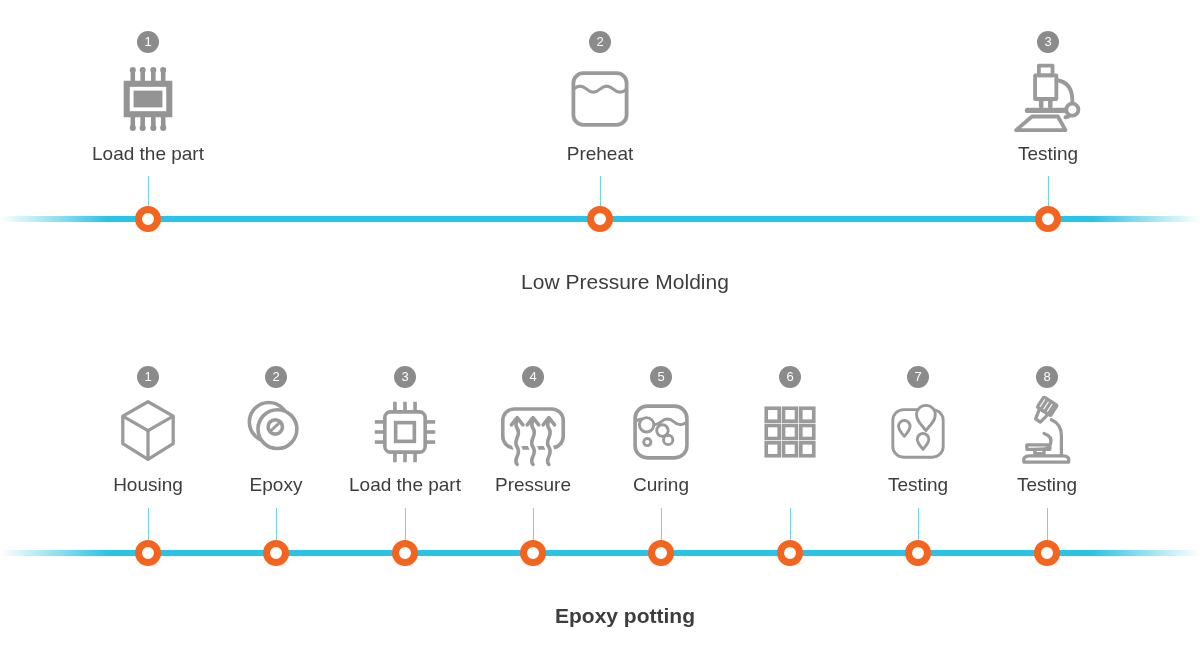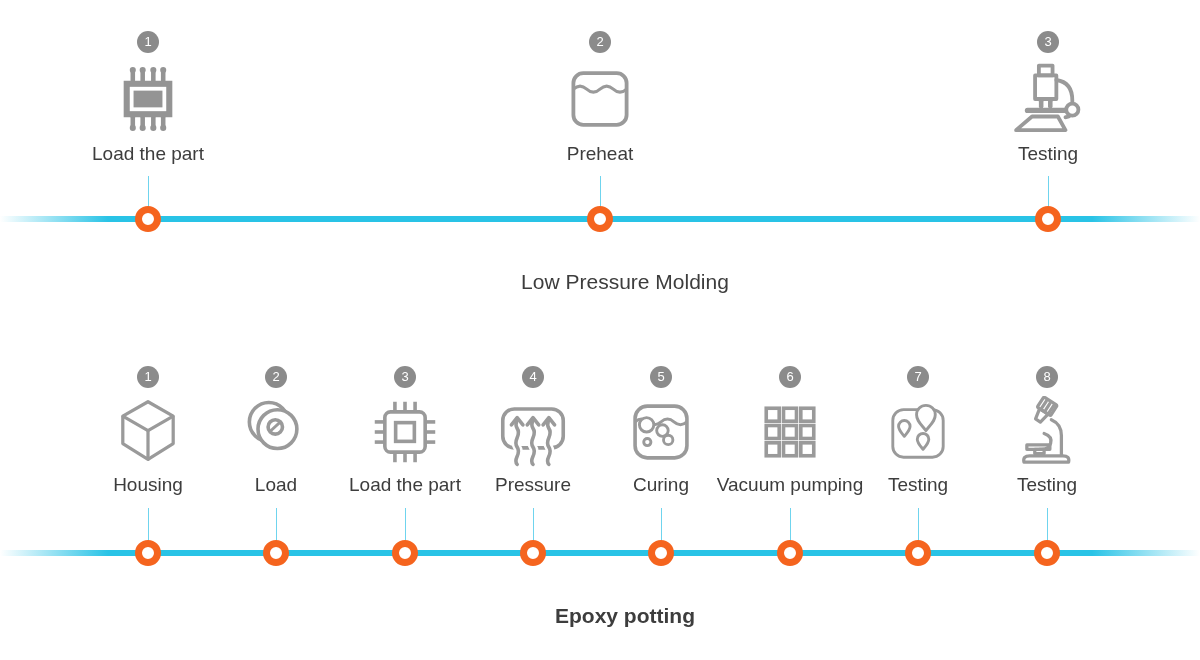--- a/index.html
+++ b/index.html
@@ -127,21 +127,21 @@
   <div class="step" style="left:191px; top:366px;">
     <div class="badge">2</div>
     <div class="icon">
       <svg width="72" height="72" viewBox="0 0 100 100">
         <circle cx="40" cy="36" r="27" fill="none" stroke="#9a9a9a" stroke-width="5"></circle>
         <circle cx="52" cy="46" r="27" fill="#ffffff" stroke="#9a9a9a" stroke-width="5"></circle>
         <circle cx="49" cy="43" r="10" fill="none" stroke="#9a9a9a" stroke-width="5"></circle>
         <path d="M42 49 L55 37" stroke="#9a9a9a" stroke-width="4" stroke-linecap="round"></path>
       </svg>
     </div>
-    <div class="label">Load</div>
+    <div class="label">Epoxy</div>
   </div>
 
   <div class="step" style="left:320px; top:366px;">
     <div class="badge">3</div>
     <div class="icon">
       <svg width="72" height="72" viewBox="0 0 100 100">
         <g fill="none" stroke="#9a9a9a" stroke-width="5">
           <rect x="22" y="22" width="56" height="56" rx="8"></rect>
           <rect x="37" y="37" width="26" height="26"></rect>
           <line x1="36" y1="8" x2="36" y2="22"></line>
@@ -212,21 +212,20 @@
             <rect x="65" y="17" width="18" height="18"></rect>
           <rect x="17" y="41" width="18" height="18"></rect>
             <rect x="41" y="41" width="18" height="18"></rect>
             <rect x="65" y="41" width="18" height="18"></rect>
           <rect x="17" y="65" width="18" height="18"></rect>
             <rect x="41" y="65" width="18" height="18"></rect>
             <rect x="65" y="65" width="18" height="18"></rect>
         </g>
       </svg>
     </div>
-    <div class="label">Vacuum pumping</div>
   </div>
 
   <div class="step" style="left:833px; top:366px;">
     <div class="badge">7</div>
     <div class="icon">
       <svg width="72" height="72" viewBox="0 0 100 100">
         <rect x="15" y="19" width="70" height="66" rx="15" fill="none" stroke="#9a9a9a" stroke-width="4"></rect>
         <g fill="#ffffff" stroke="#9a9a9a" stroke-width="4" stroke-linejoin="round">
           <path d="M61 48 C53 38 48 34 48 26 A13 13 0 1 1 74 26 C74 34 69 38 61 48 Z"></path>
           <path d="M31 56 C26 50 23 47 23 42 A8 8 0 1 1 39 42 C39 47 36 50 31 56 Z"></path>

